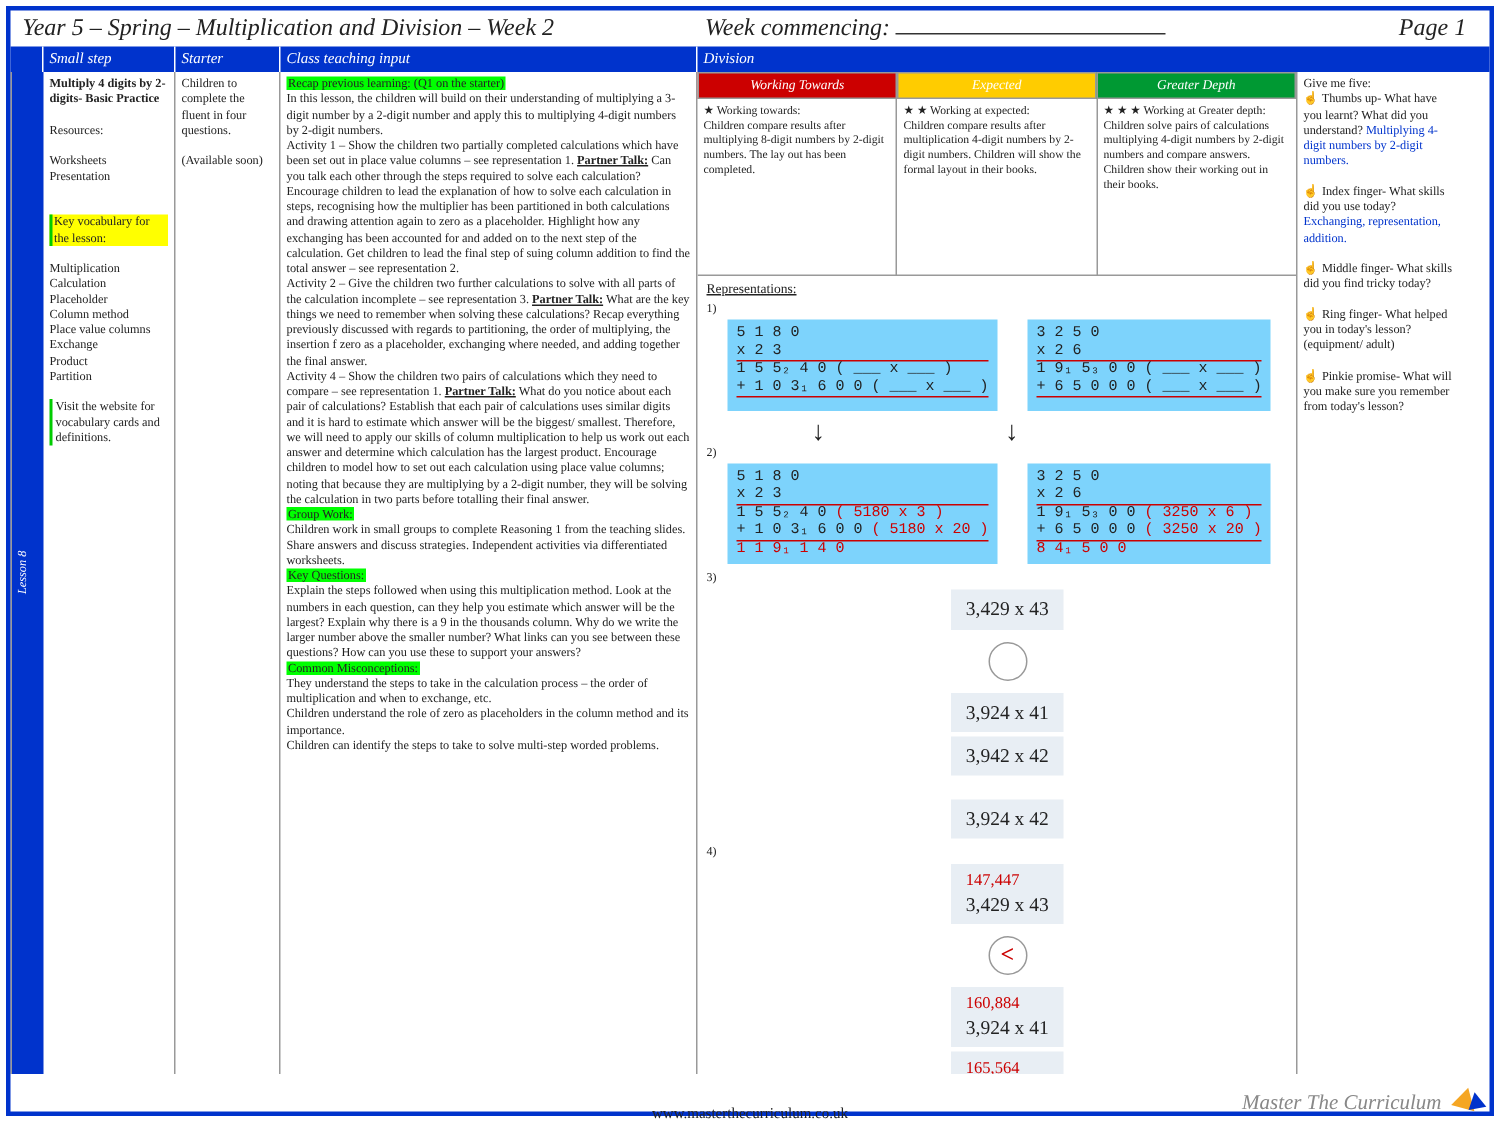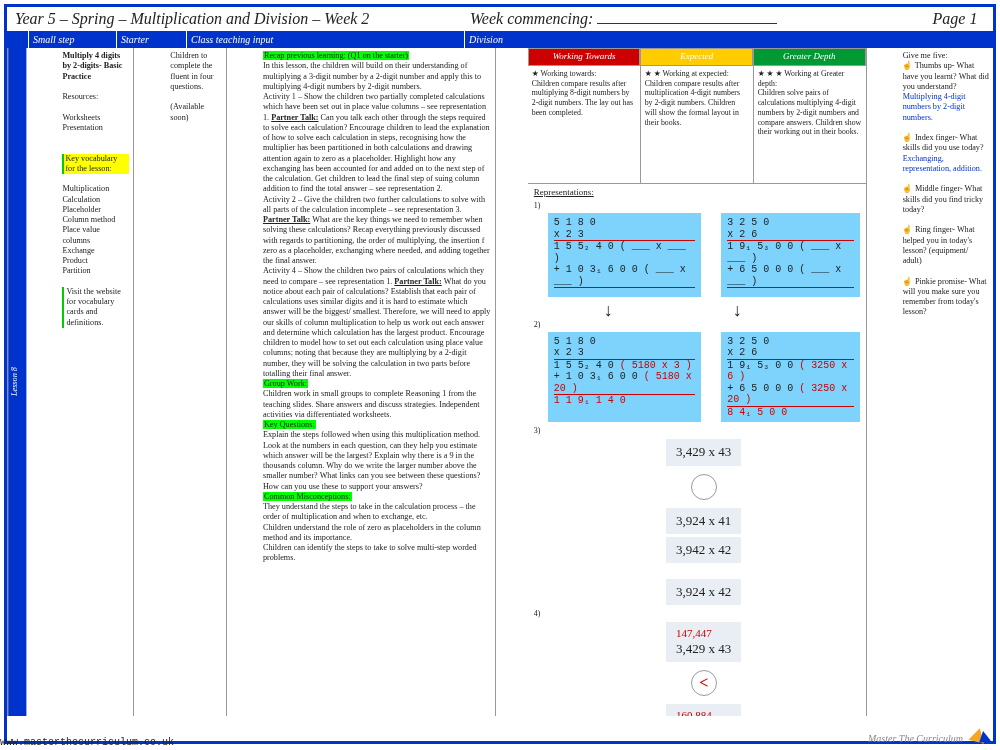--- a/index.html
+++ b/index.html
@@ -13,21 +13,21 @@
 
 .header-row { display: flex; background: #0033cc; color: #fff; font-style: italic; font-size: 10px; }
 .header-row > div { padding: 3px 4px; text-align: left; border-right: 1px solid #fff; }
 .col-lesson { width: 22px; }
 .col-step { width: 88px; }
 .col-starter { width: 70px; }
 .col-teaching { width: 278px; }
 .col-independent { width: 400px; }
 .col-plenary { width: 110px; border-right: none !important; }
 
-.body-row { display: flex; height: 668px; gap: 32px; }
+.body-row { display: flex; height: 668px; }
 .body-row > div { border-right: 1px solid #999; padding: 3px 4px; font-size: 8.2px; line-height: 1.25; overflow: hidden; }
 .lesson-cell { width: 22px; background: #0033cc; color: #fff; writing-mode: vertical-rl; transform: rotate(180deg); text-align: center; font-size: 13px; font-style: italic; padding: 8px 2px !important; }
 .step-cell { width: 88px; }
 .starter-cell { width: 70px; }
 .teaching-cell { width: 278px; font-size: 8px; }
 .independent-cell { width: 400px; padding: 0 !important; }
 .plenary-cell { width: 110px; border-right: none !important; }
 
 .hl-yellow { background: #ffff00; border-left: 2px solid #0c0; padding: 0 1px; }
 .hl-green { background: #00ff00; padding: 0 1px; }
@@ -49,22 +49,22 @@
 .calc-pair { display: flex; gap: 20px; margin: 2px 0 4px 14px; }
 .calc-box { background: #7dd3fc; padding: 4px 6px; font-family: 'Courier New', monospace; font-size: 10px; line-height: 1.15; position: relative; }
 .arrow-down { text-align: center; font-size: 18px; margin: -2px 0; }
 .red-line { color: #cc0000; }
 .red-border-top { border-top: 1px solid #cc0000; }
 .comp-row { display: flex; align-items: center; gap: 8px; margin: 3px 0 3px 14px; flex-direction: column; }
 .comp-box { background: #e8eef4; padding: 5px 10px; font-size: 13px; }
 .circle { width: 26px; height: 26px; border: 1px solid #999; border-radius: 50%; background: #fff; display: flex; align-items: center; justify-content: center; font-size: 16px; color: #cc0000; font-weight: bold; }
 .red-num { color: #cc0000; font-size: 11px; }
 
-.footer { position: absolute; bottom: 2px; width: 100%; text-align: left; font-size: 10px; font-family: Liberation Mono, monospace; }
-.logo { position: absolute; bottom: 6px; right: 10px; font-style: italic; font-size: 10px; color: #888; }
+.footer { position: absolute; bottom: 2px; width: 100%; text-align: center; font-size: 10px; }
+.logo { position: absolute; bottom: 6px; right: 10px; font-style: italic; font-size: 14px; color: #888; }
 .logo-icon { display: inline-block; width: 0; height: 0; border-left: 8px solid transparent; border-right: 8px solid transparent; border-bottom: 14px solid #f5a623; transform: rotate(15deg); margin-left: 4px; }
 .logo-icon2 { display: inline-block; width: 0; height: 0; border-left: 6px solid transparent; border-right: 6px solid transparent; border-bottom: 11px solid #0033cc; transform: rotate(-10deg); margin-left: -10px; }
 </style>
 </head>
 <body>
 
 <div class="page">
 
   <div class="top-header">
     <div class="left">Year 5 – Spring – Multiplication and Division – Week 2</div>

